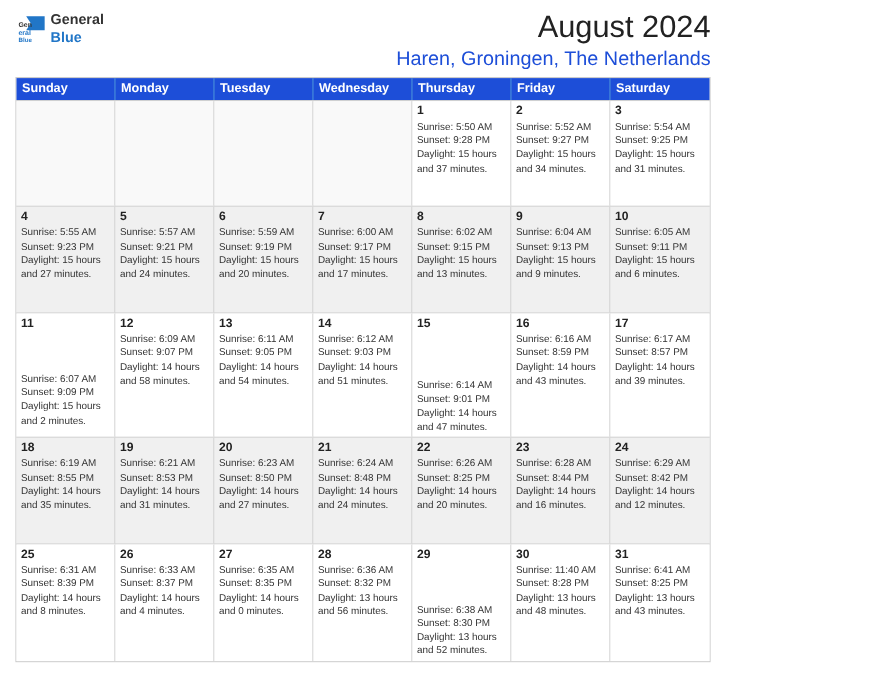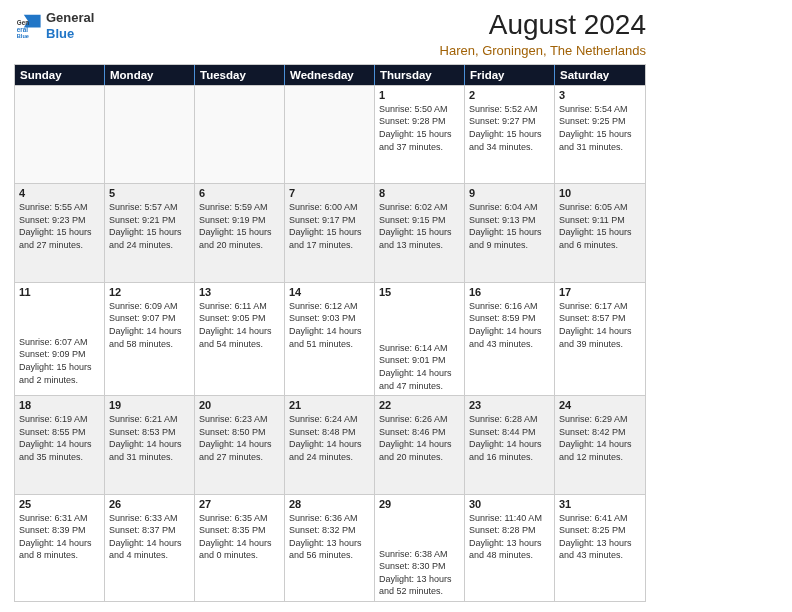--- a/index.html
+++ b/index.html
@@ -35,34 +35,34 @@
     .title-block {
       text-align: right;
     }
     .month-title {
       font-size: 28px;
       font-weight: normal;
       color: #222;
       line-height: 1.1;
     }
     .location {
-      font-size: 13px;
-      color: #a16207;
+      font-size: 18px;
+      color: #1d4ed8;
       margin-top: 2px;
     }
     .calendar {
       flex: 1;
       display: flex;
       flex-direction: column;
       border: 1px solid #ccc;
     }
     .cal-header-row {
       display: grid;
       grid-template-columns: repeat(7, 1fr);
-      background: #0f172a;
+      background: #1d4ed8;
     }
     .cal-header-cell {
       color: #fff;
       font-size: 11.5px;
       font-weight: bold;
       padding: 4px 5px;
       border-right: 1px solid #4a90d9;
       text-align: left;
     }
     .cal-header-cell:last-child { border-right: none; }
@@ -291,21 +291,21 @@
           <div class="cal-cell shaded">
             <div class="day-num">21</div>
             <div class="cell-text" style="white-space: pre-line;">Sunrise: 6:24 AM
 Sunset: 8:48 PM
 Daylight: 14 hours
 and 24 minutes.</div>
           </div>
           <div class="cal-cell shaded">
             <div class="day-num">22</div>
             <div class="cell-text" style="white-space: pre-line;">Sunrise: 6:26 AM
-Sunset: 8:46 PM
+Sunset: 8:25 PM
 Daylight: 14 hours
 and 20 minutes.</div>
           </div>
           <div class="cal-cell shaded">
             <div class="day-num">23</div>
             <div class="cell-text" style="white-space: pre-line;">Sunrise: 6:28 AM
 Sunset: 8:44 PM
 Daylight: 14 hours
 and 16 minutes.</div>
           </div>

